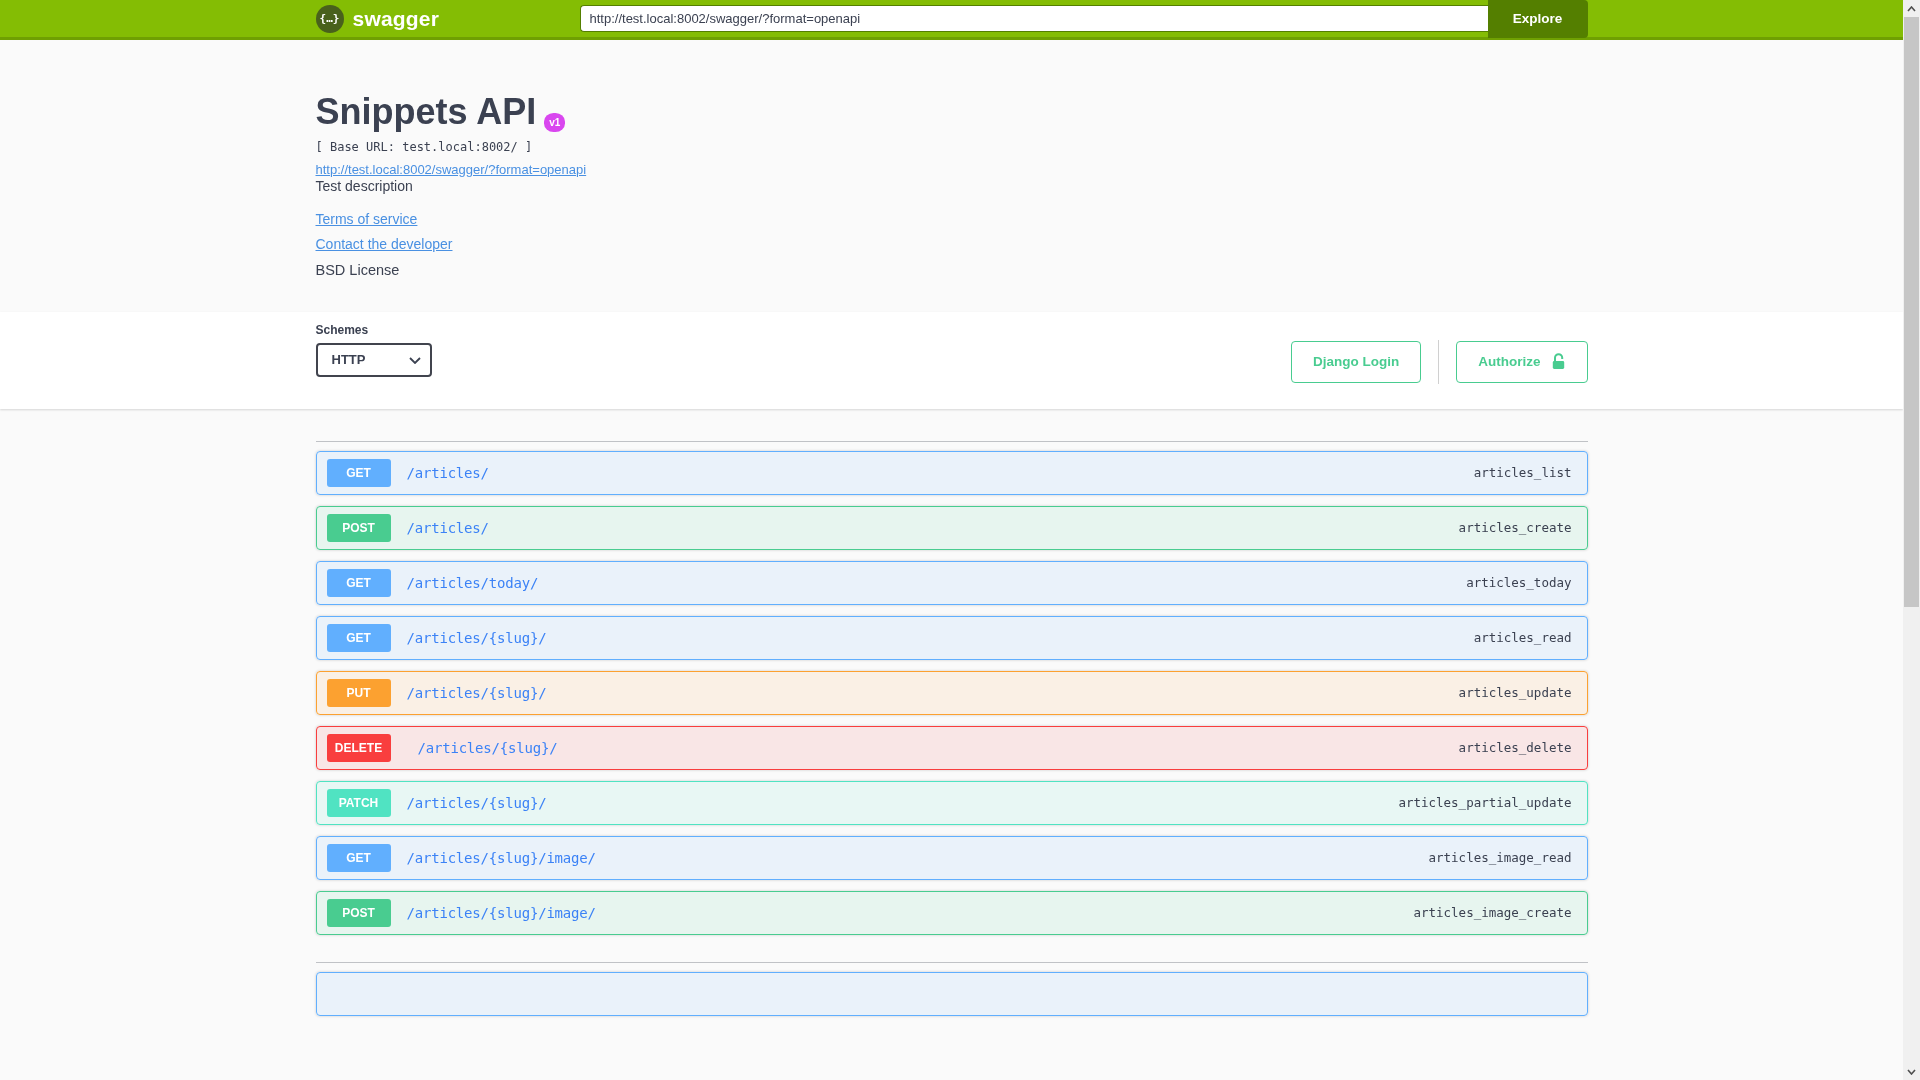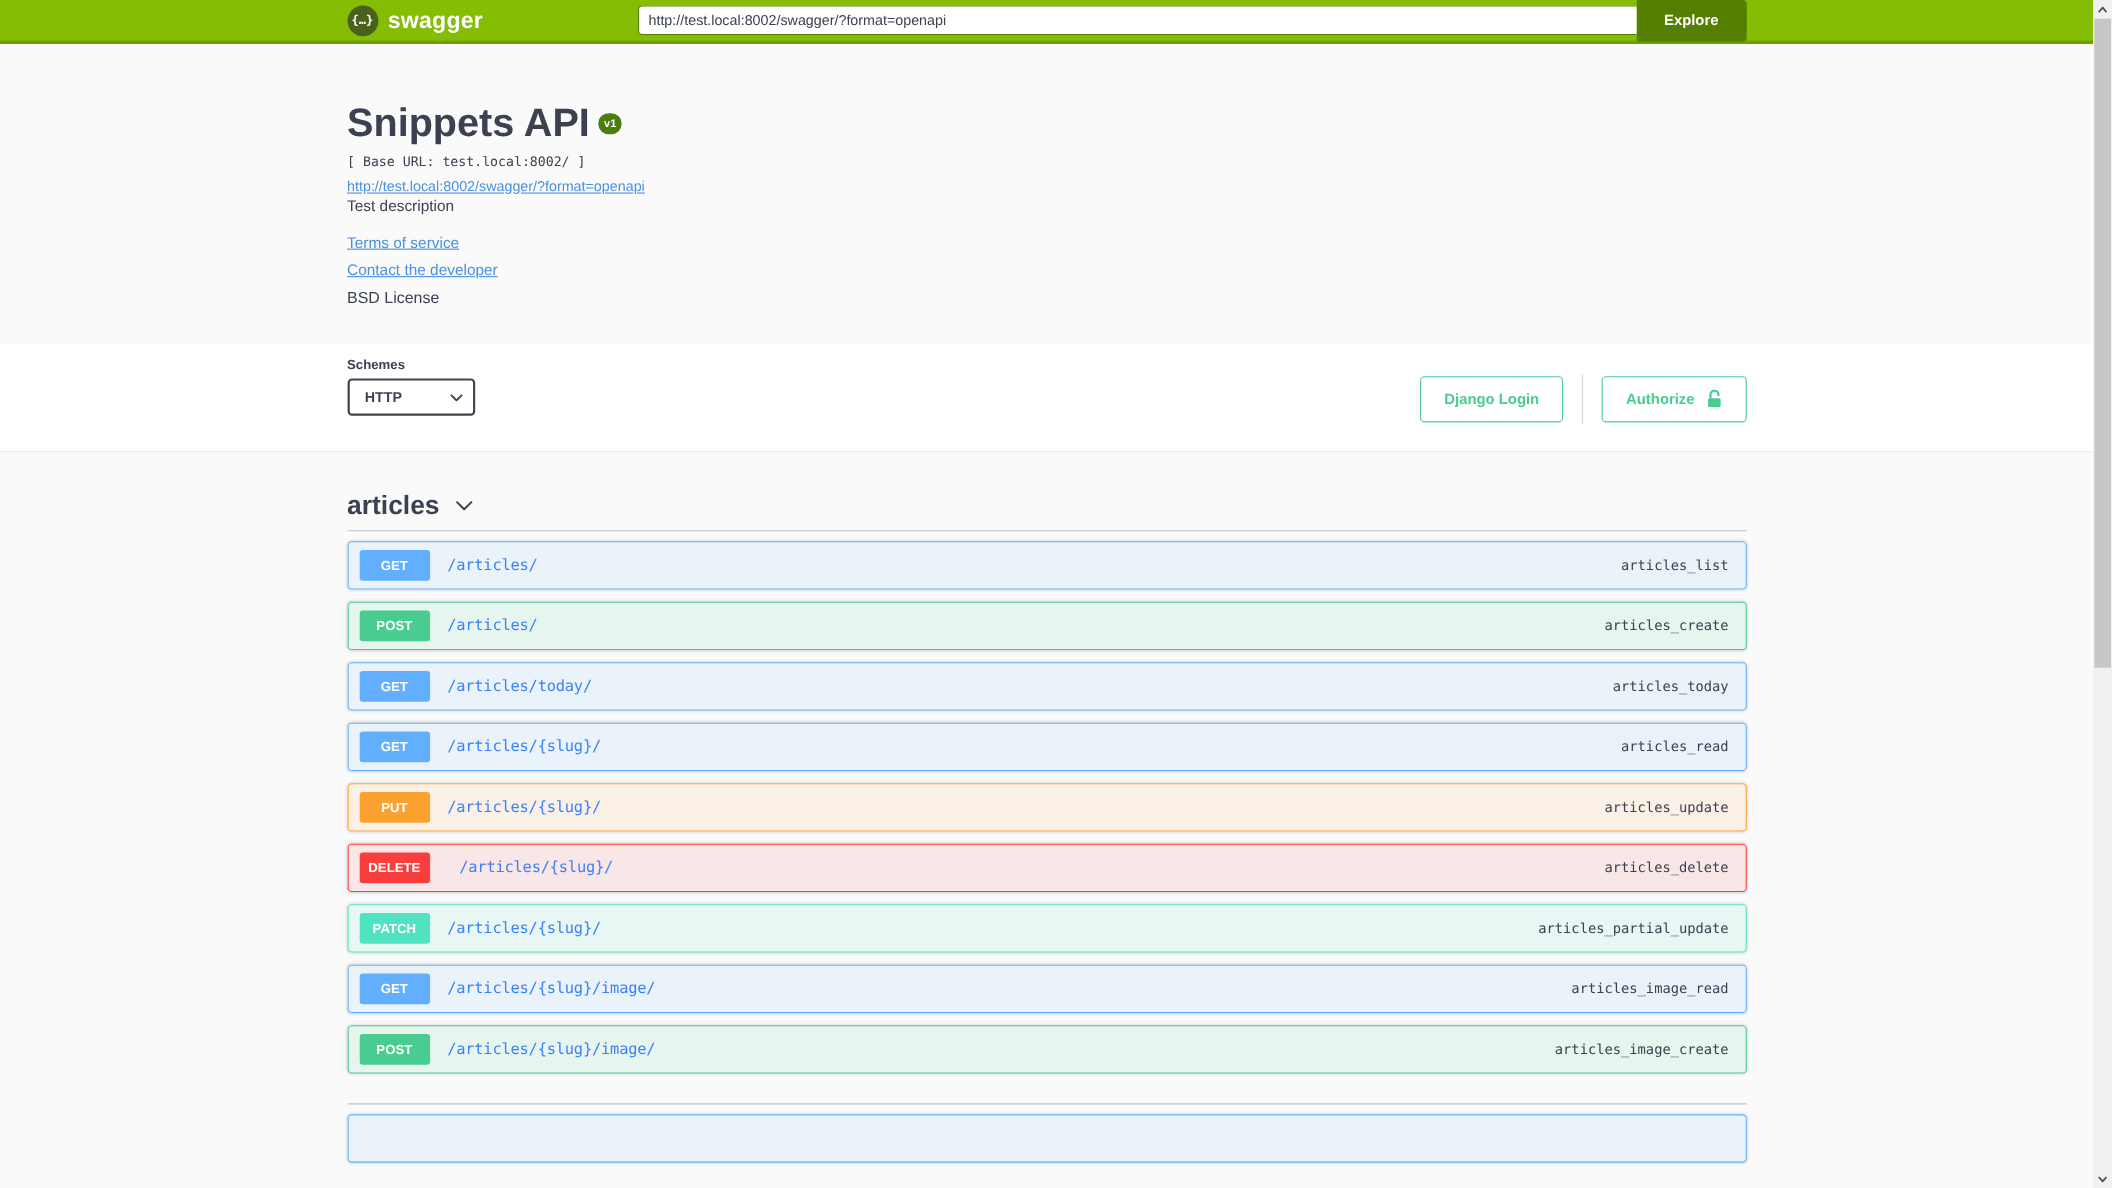--- a/index.html
+++ b/index.html
@@ -14,23 +14,23 @@
   .topbar-inner { display:flex; align-items:center; height:37px; }
   .brand { display:flex; align-items:center; gap:9px; width:264px; cursor:pointer; }
   .brand-logo { width:28px; height:28px; border-radius:50%; background:#49611c; display:flex; align-items:center; justify-content:center; color:#fff; font-family:"DejaVu Sans Mono", monospace; font-size:11px; font-weight:bold; }
   .brand-name { color:#fff; font-size:21px; font-weight:bold; letter-spacing:.2px; }
   .search-wrap { flex:1; display:flex; align-items:center; }
   .url-input { flex:1; height:27px; border:1px solid #547f00; border-right:none; border-radius:4px 0 0 4px; padding:0 9px; font-size:13px; color:#3b4151; font-family:"Liberation Sans", sans-serif; outline:none; background:#fff; }
   .explore-btn { width:100px; height:38px; background:#547f00; border:none; border-radius:0 4px 4px 0; color:#fff; font-weight:bold; font-size:13.5px; cursor:pointer; font-family:"Liberation Sans", sans-serif; }
 
   
   .info { padding-top:52px; padding-bottom:34px; }
-  .info-title-row { display:flex; align-items:center; gap:8px; }
+  .info-title-row { display:flex; align-items:flex-end; gap:8px; }
   .info-title { font-size:36px; font-weight:bold; color:#3b4151; line-height:1.1; }
-  .version-badge { background:#4d7c0f; color:#fff; font-size:10px; font-weight:bold; border-radius:45%; padding:4px 5px; margin-top:2px; }
+  .version-badge { background:#d946ef; color:#fff; font-size:10px; font-weight:bold; border-radius:45%; padding:4px 5px; margin-top:2px; }
   .base-url { font-family:"DejaVu Sans Mono", monospace; font-size:12px; color:#3b4151; margin-top:8px; }
   .spec-link { display:inline-block; margin-top:8px; font-size:13px; color:#4990e2; text-decoration:underline; cursor:pointer; }
   .description { font-size:14px; color:#3b4151; }
   .info-link { display:block; margin-top:17px; font-size:14px; color:#4990e2; text-decoration:underline; cursor:pointer; width:max-content; }
   .info-link + .info-link { margin-top:9px; }
   .license { margin-top:10px; font-size:14.5px; color:#3b4151; }
 
   
   .scheme-strip { background:#fff; box-shadow:0 1px 2px 0 rgba(0,0,0,.15); height:97px; }
   .scheme-inner { display:flex; justify-content:space-between; align-items:flex-start; padding-top:11px; height:100%; }
@@ -115,26 +115,20 @@
             <path d="M4 8 V4.8 a3.6 3.6 0 0 1 7.2 0 V6" fill="none" stroke="#49cc90" stroke-width="2"></path>
             <rect x="1.8" y="8" width="11.4" height="8" rx="1.4" fill="#49cc90"></rect>
           </svg>
         </button>
       </div>
     </div>
   </div>
 
   <div class="container sections" id="sections">
   <section>
-    <div class="tag-header">
-      <h3 class="tag-title">articles</h3>
-      <svg width="16" height="9" viewBox="0 0 16 9">
-            <polyline points="1,1 8,8 15,1" fill="none" stroke="#3b4151" stroke-width="1.8"></polyline>
-          </svg>
-    </div>
     <div class="tag-divider"></div>
     <div class="ops">
   <div class="opblock" style="border-color: rgb(97, 175, 254); background: rgba(97, 175, 254, 0.1);">
     <span class="method-badge" style="background: rgb(97, 175, 254);">GET</span>
     <span class="op-path">/articles/</span>
     <span class="op-id">articles_list</span>
   </div>
 
   <div class="opblock" style="border-color: rgb(73, 204, 144); background: rgba(73, 204, 144, 0.1);">
     <span class="method-badge" style="background: rgb(73, 204, 144);">POST</span>

